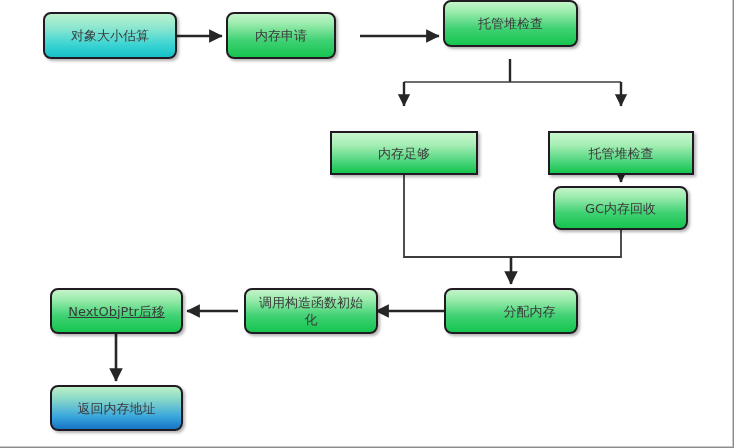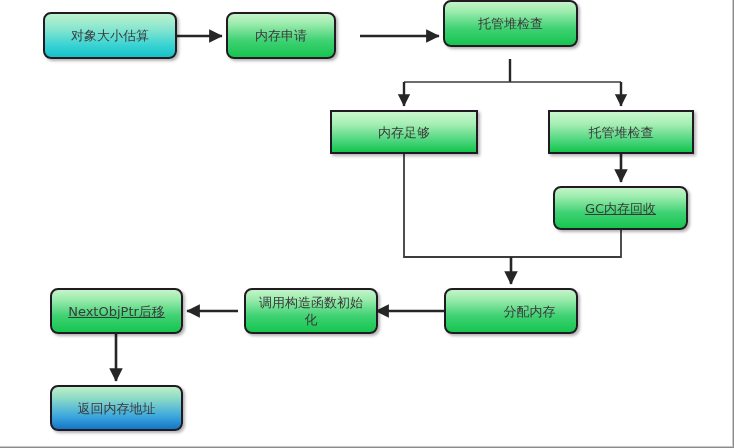--- a/index.html
+++ b/index.html
@@ -69,21 +69,21 @@
     justify-content: center;
     text-align: center;
     color: #3a3a3a;
     font-size: 13px;
     line-height: 17px;
     border: 2px solid #211a22;
     box-shadow: 2px 2px 3px rgba(0,0,0,0.30);
     padding: 0 6px;
   }
   .node.rounded { border-radius: 8px; }
-  .node.rect    { border-radius: 0; }
+  .node.rect    { border-radius: 0; margin-top: 21px; }
 
   
   .fill-green {
     background: linear-gradient(to bottom, #c4f4c9 0%, #9cecae 22%, #3fd173 62%, #16c54f 100%);
   }
   
   .fill-green-rect {
     background: linear-gradient(to bottom, #c8f6cd 0%, #a6eeb4 30%, #45d378 75%, #14c44d 100%);
   }
   
@@ -148,21 +148,21 @@
   </div>
 
   <div class="node rect fill-green-rect" style="left:330px; top:110px; width:148px; height:44px;">
     <span class="node-label">内存足够</span>
   </div>
 
   <div class="node rect fill-green-rect" style="left:548px; top:110px; width:146px; height:44px;">
     <span class="node-label">托管堆检查</span>
   </div>
 
-  <div class="node rounded fill-green" style="left:553px; top:186px; width:135px; height:44px;text-decoration:underline;">
+  <div class="node rounded fill-green" style="left:553px; top:186px; width:135px; height:44px;">
     <span class="node-label">GC内存回收</span>
   </div>
 
   <div class="node rounded fill-green" style="left:444px; top:288px; width:134px; height:46px;padding-left:43px;">
     <span class="node-label">分配内存</span>
   </div>
 
   <div class="node rounded fill-green" style="left:244px; top:288px; width:134px; height:46px;">
     <span class="node-label">调用构造函数初始
 化</span>

